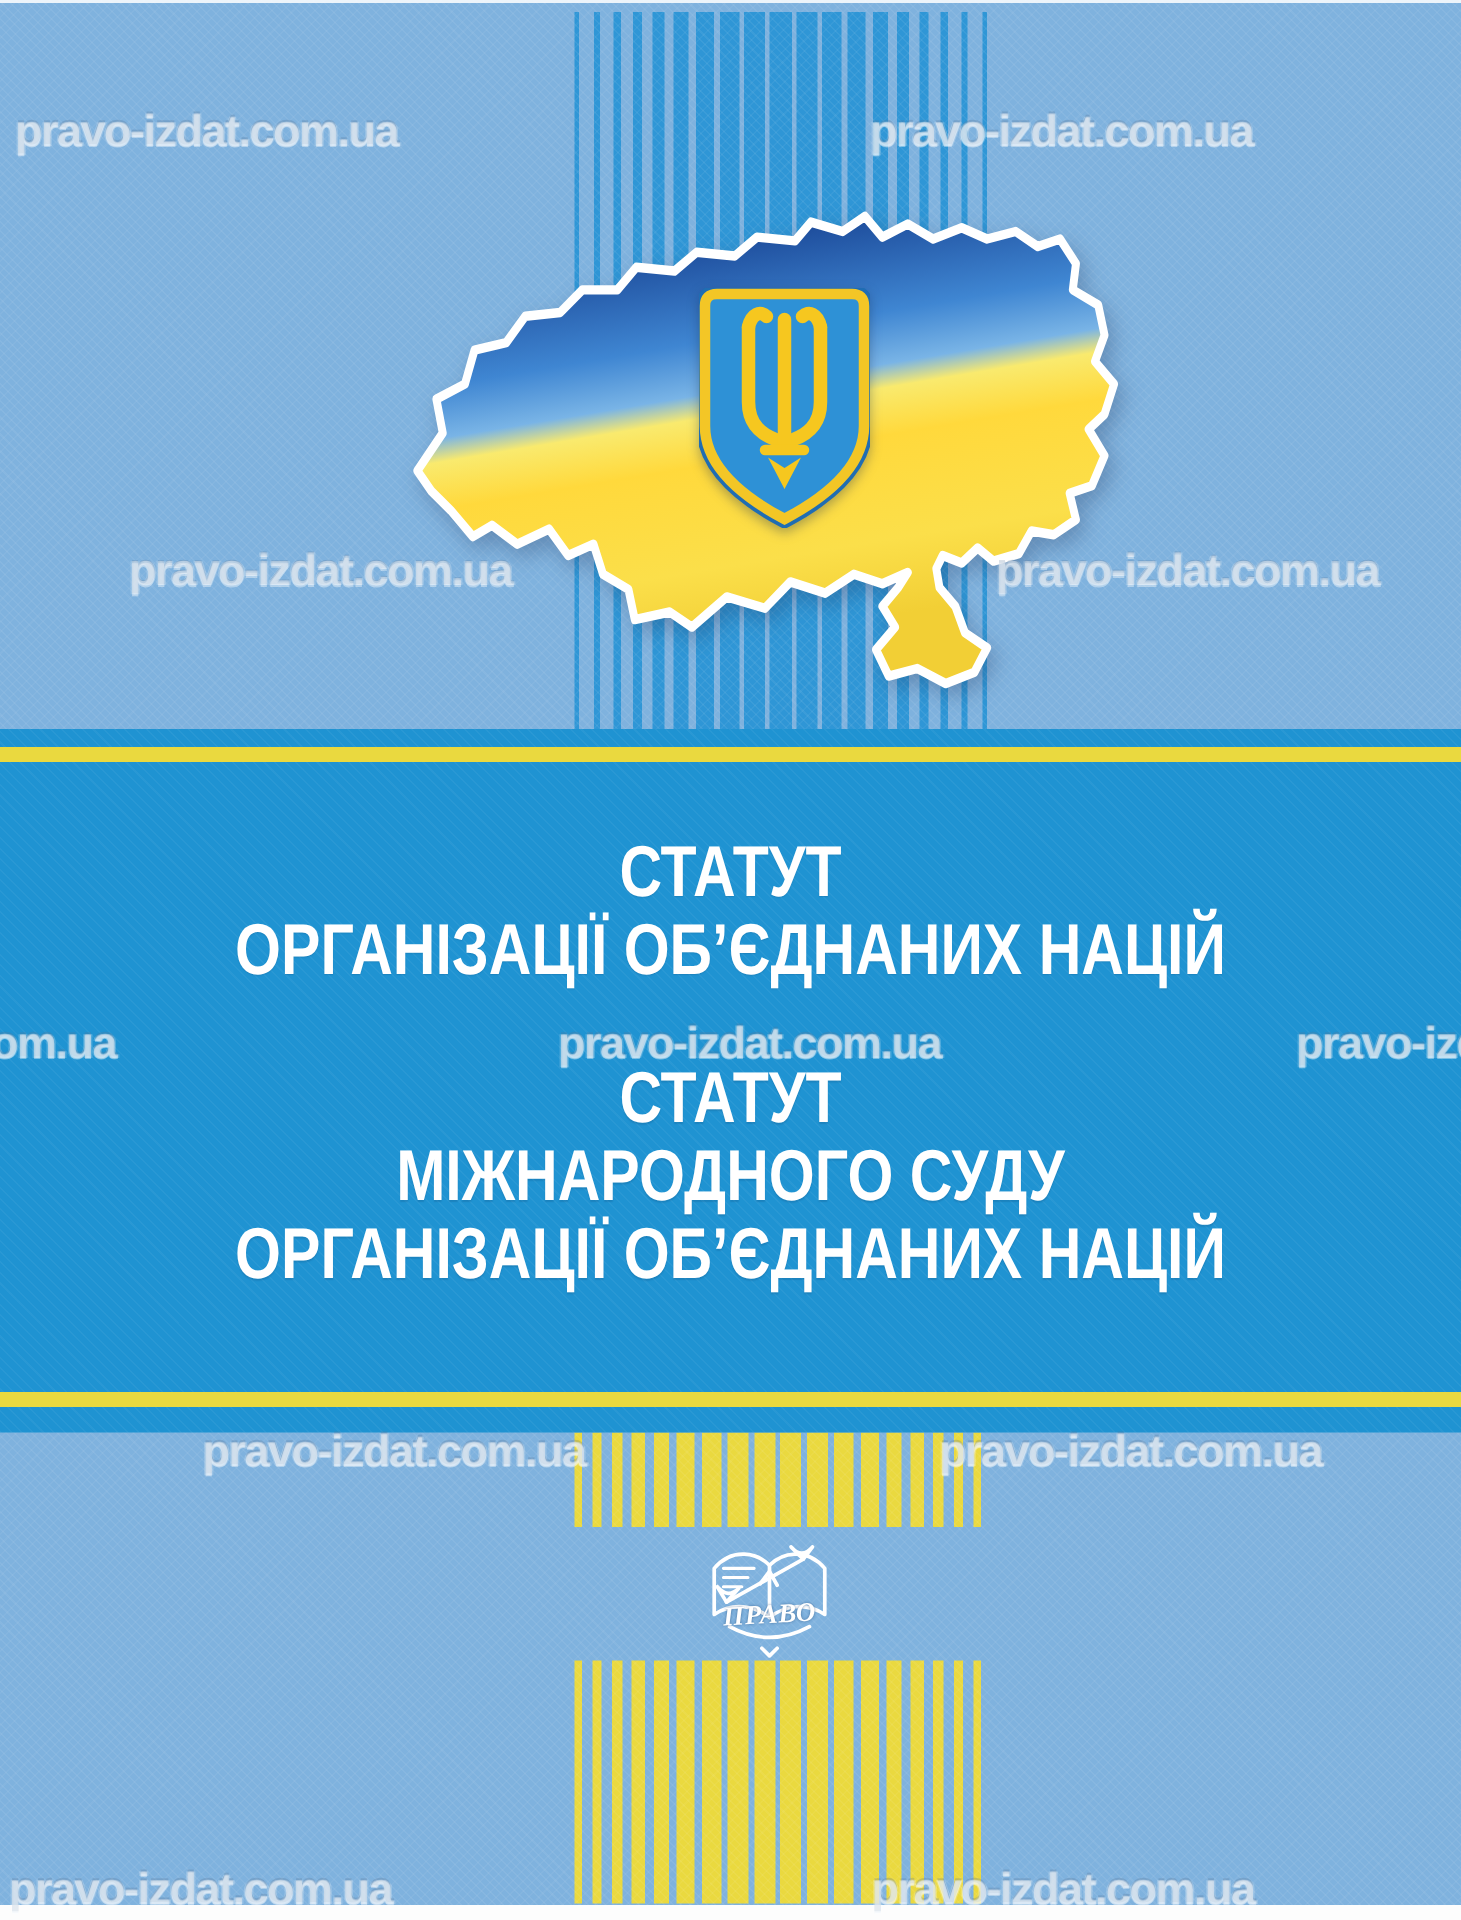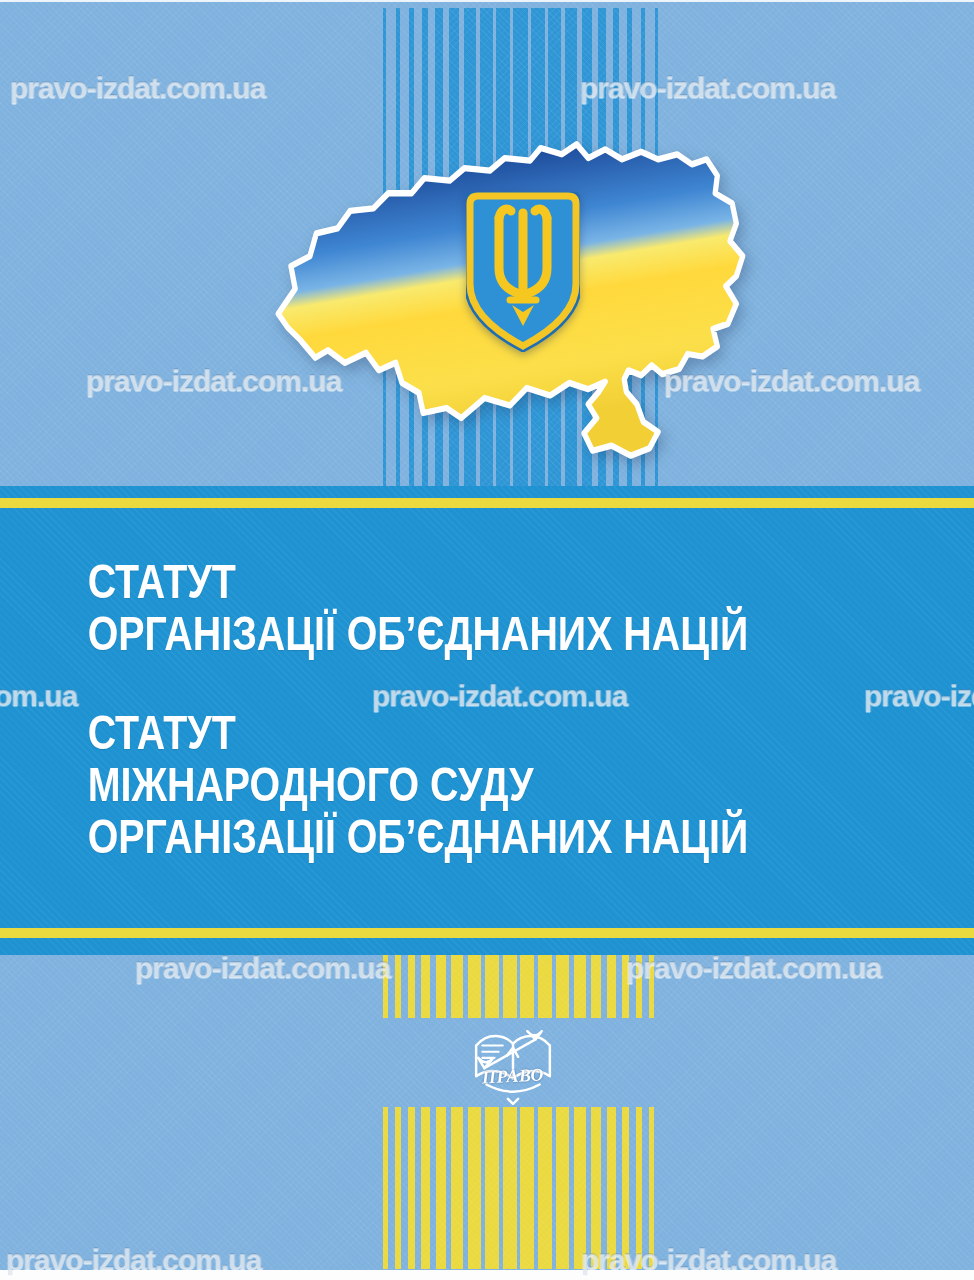--- a/index.html
+++ b/index.html
@@ -29,21 +29,21 @@
 
   
   .band{position:absolute;left:0;top:486px;width:100%;height:469px;z-index:10;
         background:
           repeating-linear-gradient(45deg, rgba(255,255,255,.045) 0 1px, transparent 1px 5px),
           #1f93d2;}
   .rule{position:absolute;left:0;width:100%;height:10px;background:#ead93f;}
   .rule-top{top:12px;}
   .rule-bottom{top:442px;}
 
-  .title{position:absolute;left:0;width:100%;color:#fff;z-index:12;}
+  .title{position:absolute;left:0;width:100%;text-align:center;color:#fff;z-index:12;}
   .t1{top:70px;}   
   .t2{top:221px;}  
   .tl{font-weight:bold;font-size:48px;line-height:52px;letter-spacing:0;
       transform:scaleX(.82);transform-origin:50% 50%;white-space:nowrap;
       text-shadow:0 1px 1px rgba(0,40,80,.15);}
 
   
   .wm{position:absolute;z-index:30;white-space:nowrap;pointer-events:none;
       font-weight:bold;font-size:30px;letter-spacing:-1px;
       color:rgba(235,243,250,.38);

